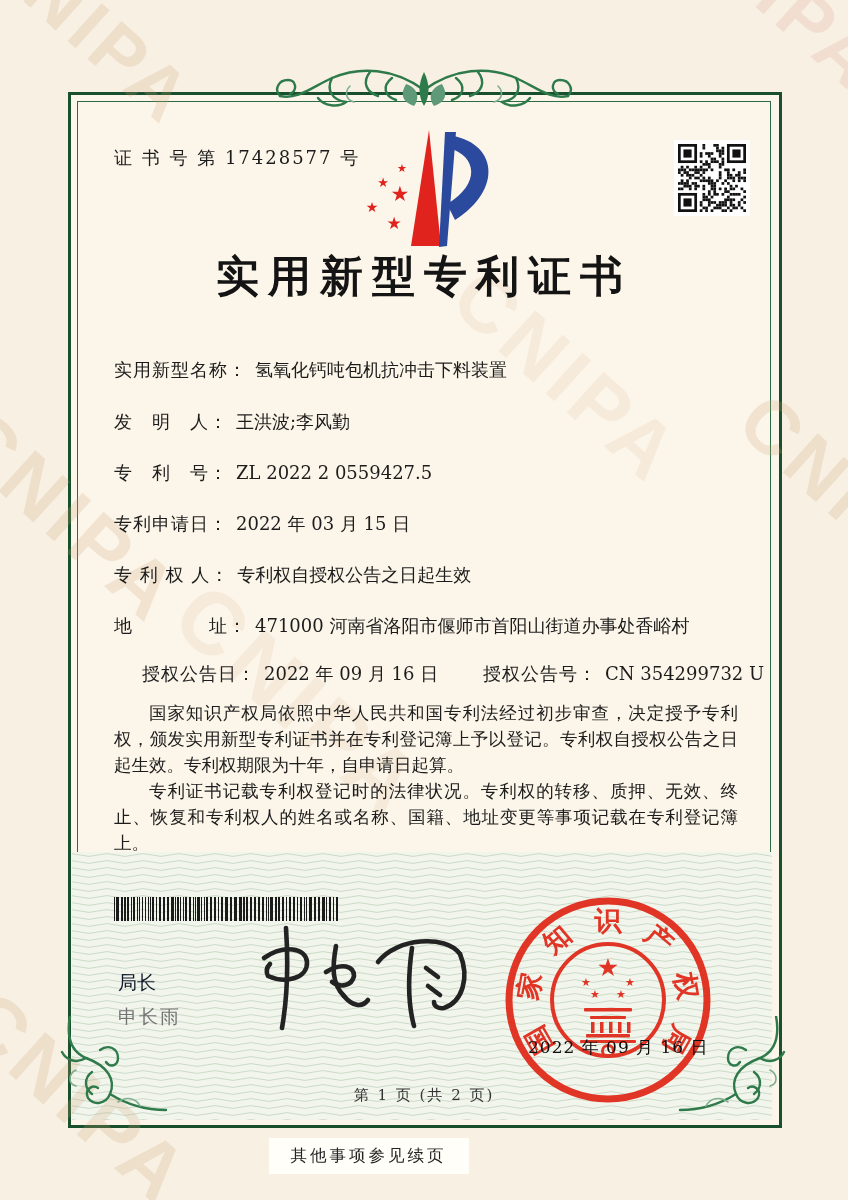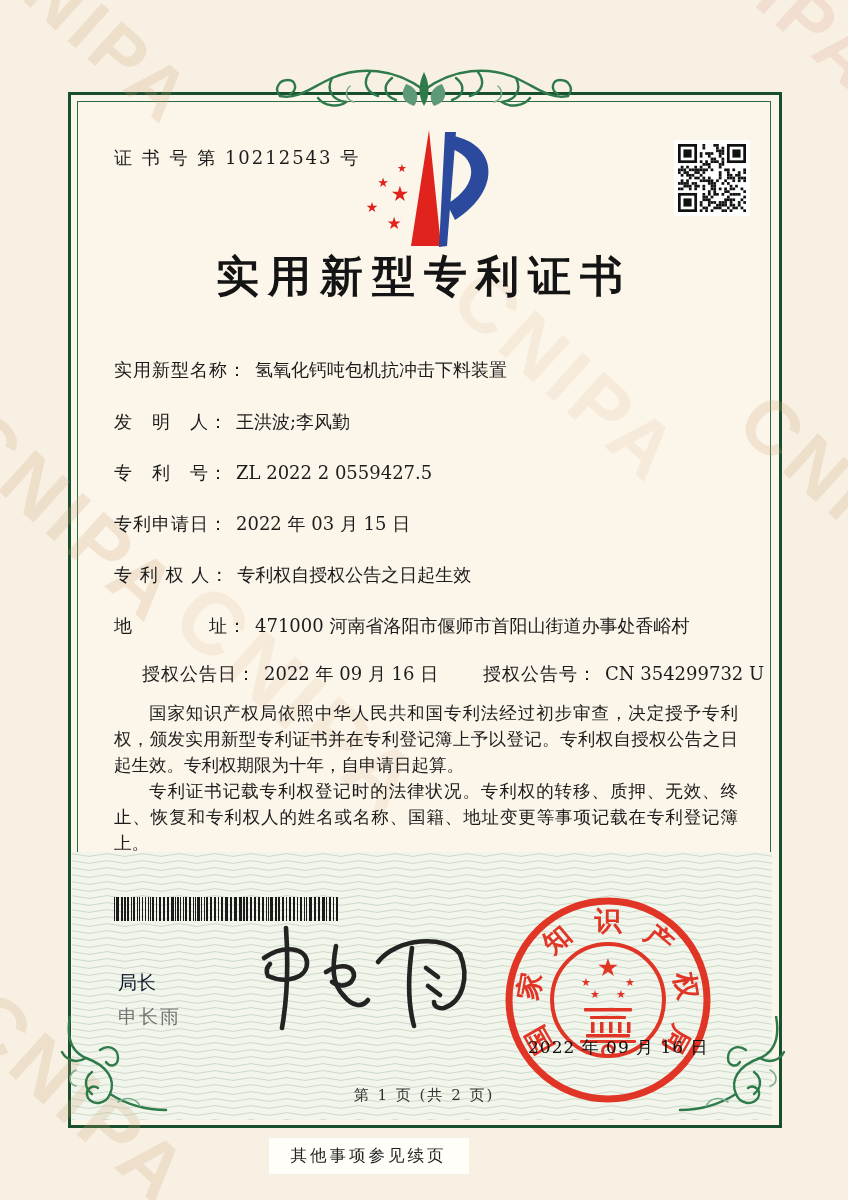--- a/index.html
+++ b/index.html
@@ -146,21 +146,21 @@
       <path d="M14 0 C10 22 16 36 30 42 C20 48 10 44 6 36"></path>
       <path d="M30 42 C52 50 60 64 54 78 C50 88 38 90 32 82 C28 74 36 68 42 72"></path>
       <path d="M54 78 C70 88 90 94 110 94"></path>
       <path d="M36 56 C28 62 28 72 36 78"></path>
       <path d="M20 54 C12 58 12 68 20 70" stroke="#7fae8f" stroke-width="1.6"></path>
       <path d="M62 86 C70 80 80 82 84 90" stroke="#7fae8f" stroke-width="1.6"></path>
       <path d="M44 34 C52 28 62 32 62 42 C62 50 54 52 50 46"></path>
     </g>
   </svg>
 
-  <div class="cert-no">证 书 号 第 10212543 号</div>
+  <div class="cert-no">证 书 号 第 17428577 号</div>
 
   <svg class="logo" viewBox="0 0 175 128">
     <polygon points="84,4 96,120 66,120" fill="#e0231c"></polygon>
     <polygon points="100,6 111,6 102,120 94,121" fill="#2b4a9e"></polygon>
     <path d="M108 10 C152 18 158 64 110 94 L102 78 C136 58 132 30 104 22 Z" fill="#2b4a9e"></path>
     <g fill="#e0231c" font-family="'DejaVu Sans',sans-serif" text-anchor="middle">
       <text x="57" y="46" font-size="11">★</text>
       <text x="38" y="61" font-size="13">★</text>
       <text x="55" y="75" font-size="21">★</text>
       <text x="27" y="86" font-size="14">★</text>

